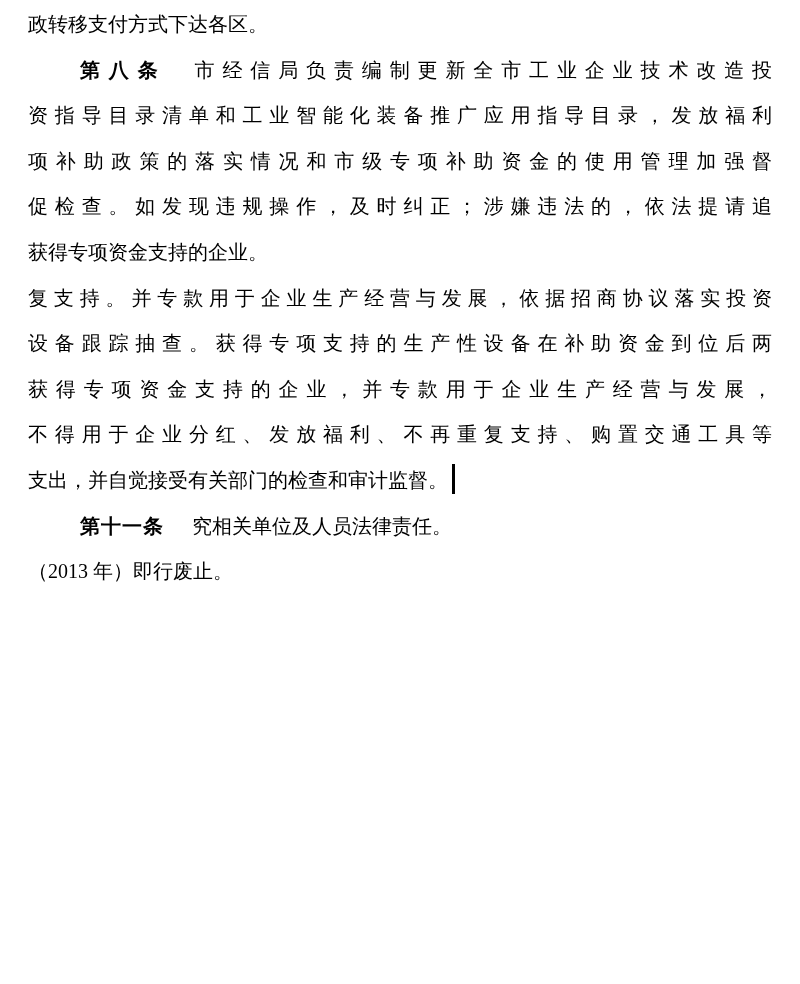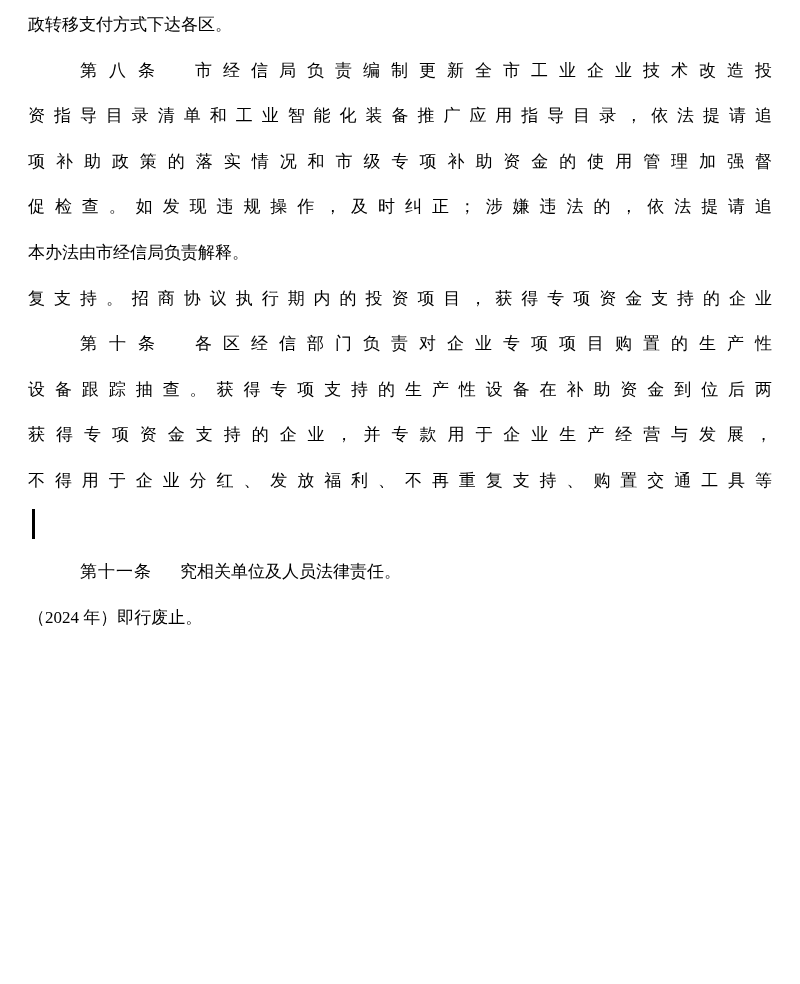--- a/index.html
+++ b/index.html
@@ -17,35 +17,35 @@
   .text-block {
     position: absolute;
     left: 28px;
     top: 2px;
     width: 744px;
   }
   .line {
     height: 45.6px;
     line-height: 45.6px;
     font-family: "Liberation Serif", "DejaVu Serif", serif;
-    font-size: 17px;
+    font-size: 20px;
     color: #000000;
     text-align: left;
     overflow: visible;
   }
   .line.justify {
     text-align: justify;
     text-align-last: justify;
   }
   .line.indent {
     padding-left: 52px;
   }
   .term {
     font-family: "DejaVu Sans", "Liberation Sans", sans-serif;
-    font-weight: 400;
+    font-weight: 700;
     margin-right: 28px;
     letter-spacing: 1px;
   }
   .caret {
     display: inline-block;
     width: 3px;
     height: 30px;
     background: #000000;
     vertical-align: -7px;
     margin-left: 4px;
@@ -53,42 +53,41 @@
 </style>
 </head>
 <body style="color: rgb(0, 0, 0);">
 
 <div class="page" style="background: rgb(255, 255, 255);">
   <div class="text-block" id="doc">
   <div class="line"><span class="text">政转移支付方式下达各区。</span></div>
 
   <div class="line indent justify"><span class="term">第八条</span><span class="text">市经信局负责编制更新全市工业企业技术改造投</span></div>
 
-  <div class="line justify"><span class="text">资指导目录清单和工业智能化装备推广应用指导目录，依法提请追</span></div>
+  <div class="line justify"><span class="text">资指导目录清单和工业智能化装备推广应用指导目录，发放福利</span></div>
 
   <div class="line justify"><span class="text">项补助政策的落实情况和市级专项补助资金的使用管理加强督</span></div>
 
   <div class="line justify"><span class="text">促检查。如发现违规操作，及时纠正；涉嫌违法的，依法提请追</span></div>
 
-  <div class="line"><span class="text">本办法由市经信局负责解释。</span></div>
+  <div class="line"><span class="text">获得专项资金支持的企业。</span></div>
 
 
-  <div class="line justify"><span class="text">复支持。招商协议执行期内的投资项目，获得专项资金支持的企业</span></div>
+  <div class="line justify"><span class="text">复支持。并专款用于企业生产经营与发展，依据招商协议落实投资</span></div>
 
 
-  <div class="line indent justify"><span class="term">第十条</span><span class="text">各区经信部门负责对企业专项项目购置的生产性</span></div>
 
   <div class="line justify"><span class="text">设备跟踪抽查。获得专项支持的生产性设备在补助资金到位后两</span></div>
 
 
   <div class="line justify"><span class="text">获得专项资金支持的企业，并专款用于企业生产经营与发展，</span></div>
 
   <div class="line justify"><span class="text">不得用于企业分红、发放福利、不再重复支持、购置交通工具等</span></div>
 
-  <div class="line"><span class="caret"></span></div>
+  <div class="line"><span class="text">支出，并自觉接受有关部门的检查和审计监督。</span><span class="caret"></span></div>
 
   <div class="line indent"><span class="term">第十一条</span><span class="text">究相关单位及人员法律责任。</span></div>
 
 
 
-  <div class="line"><span class="text">（2024 年）即行废止。</span></div>
+  <div class="line"><span class="text">（2013 年）即行废止。</span></div>
 </div>
 </div>
 
 </body></html>

